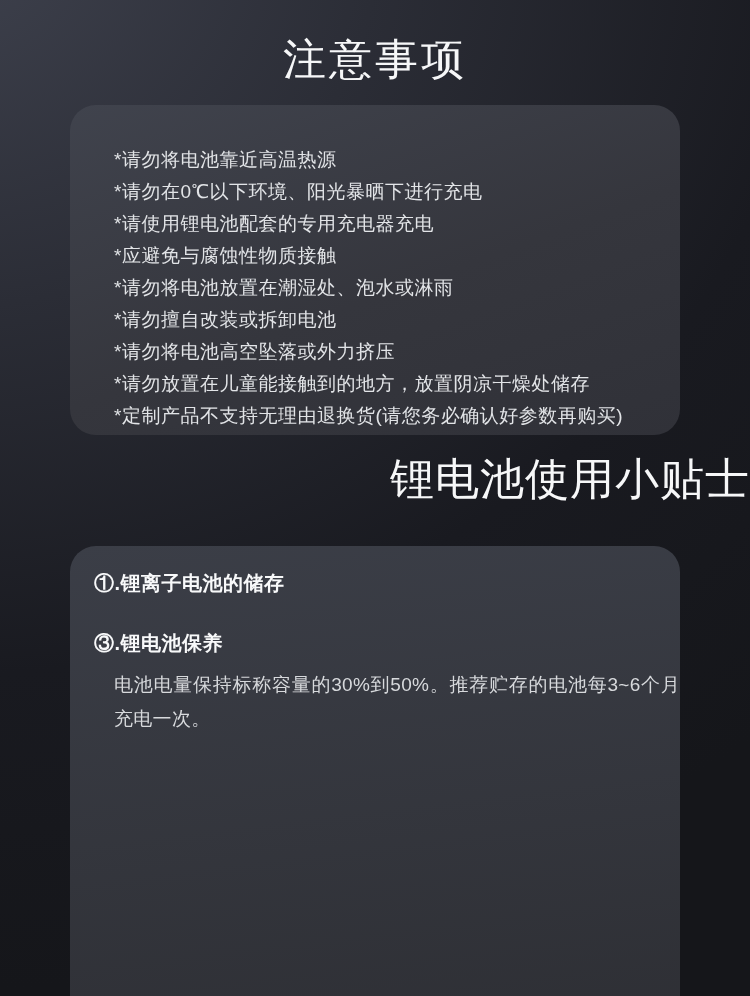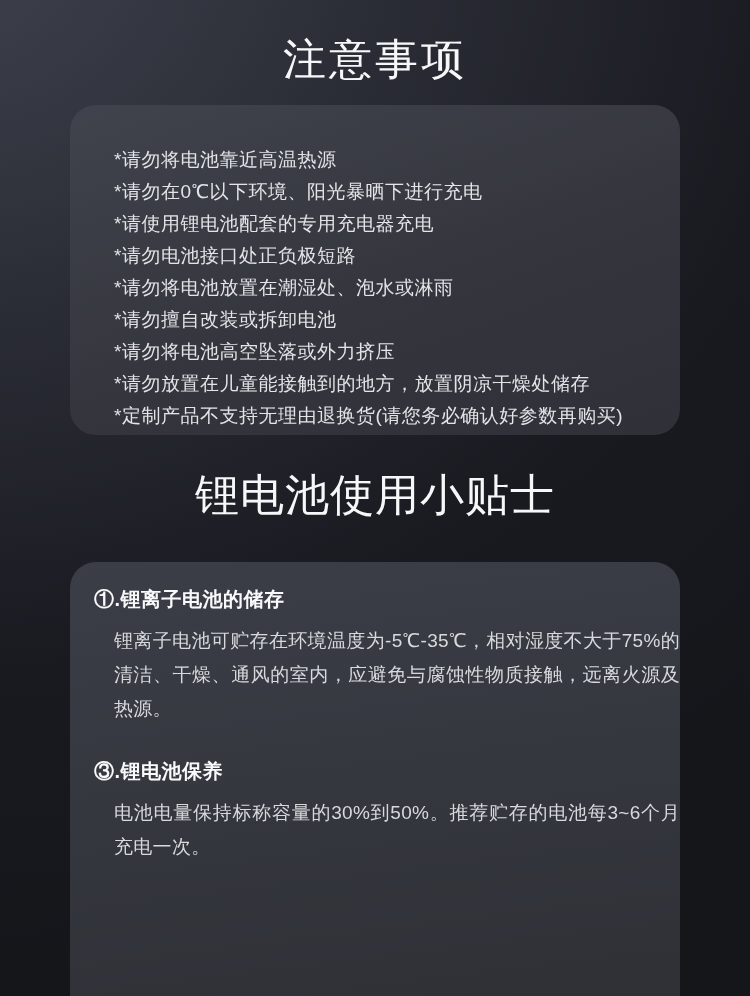--- a/index.html
+++ b/index.html
@@ -19,23 +19,24 @@
     padding-top: 36px;
     text-align: center;
     font-size: 43px;
     font-weight: 400;
     letter-spacing: 3px;
     color: #f6f7f8;
     line-height: 1.1;
   }
   .page-title.title2 {
     padding-top: 0;
-    margin-top: 36px;
+    margin-top: 20px;
     font-size: 44px;
     letter-spacing: 1px;
+    text-align: right;
   }
   .card {
     box-sizing: border-box;
     width: 610px;
     margin-left: 70px;
     border-radius: 26px;
   }
   .card-notice {
     margin-top: 22px;
     height: 330px;
@@ -79,34 +80,33 @@
 <body>
 
 <div class="page">
 
   <h1 class="page-title">注意事项</h1>
 
   <section class="card card-notice">
     <p class="notice-line">*请勿将电池靠近高温热源</p>
     <p class="notice-line">*请勿在0℃以下环境、阳光暴晒下进行充电</p>
     <p class="notice-line">*请使用锂电池配套的专用充电器充电</p>
-    <p class="notice-line">*请勿电池接口处正负极短路</p>
+    <p class="notice-line">*应避免与腐蚀性物质接触</p>
     <p class="notice-line">*请勿将电池放置在潮湿处、泡水或淋雨</p>
     <p class="notice-line">*请勿擅自改装或拆卸电池</p>
     <p class="notice-line">*请勿将电池高空坠落或外力挤压</p>
     <p class="notice-line">*请勿放置在儿童能接触到的地方，放置阴凉干燥处储存</p>
     <p class="notice-line">*定制产品不支持无理由退换货(请您务必确认好参数再购买)</p>
   </section>
 
   <h1 class="page-title title2">锂电池使用小贴士</h1>
 
   <section class="card card-tips">
     <div class="tip">
       <h2 class="tip-heading">①.锂离子电池的储存</h2>
-      <p class="tip-body">锂离子电池可贮存在环境温度为-5℃-35℃，相对湿度不大于75%的清洁、干燥、通风的室内，应避免与腐蚀性物质接触，远离火源及热源。</p>
     </div>
     <div class="tip">
       <h2 class="tip-heading">③.锂电池保养</h2>
       <p class="tip-body">电池电量保持标称容量的30%到50%。推荐贮存的电池每3~6个月充电一次。</p>
     </div>
   </section>
 
 </div>
 
 </body></html>

